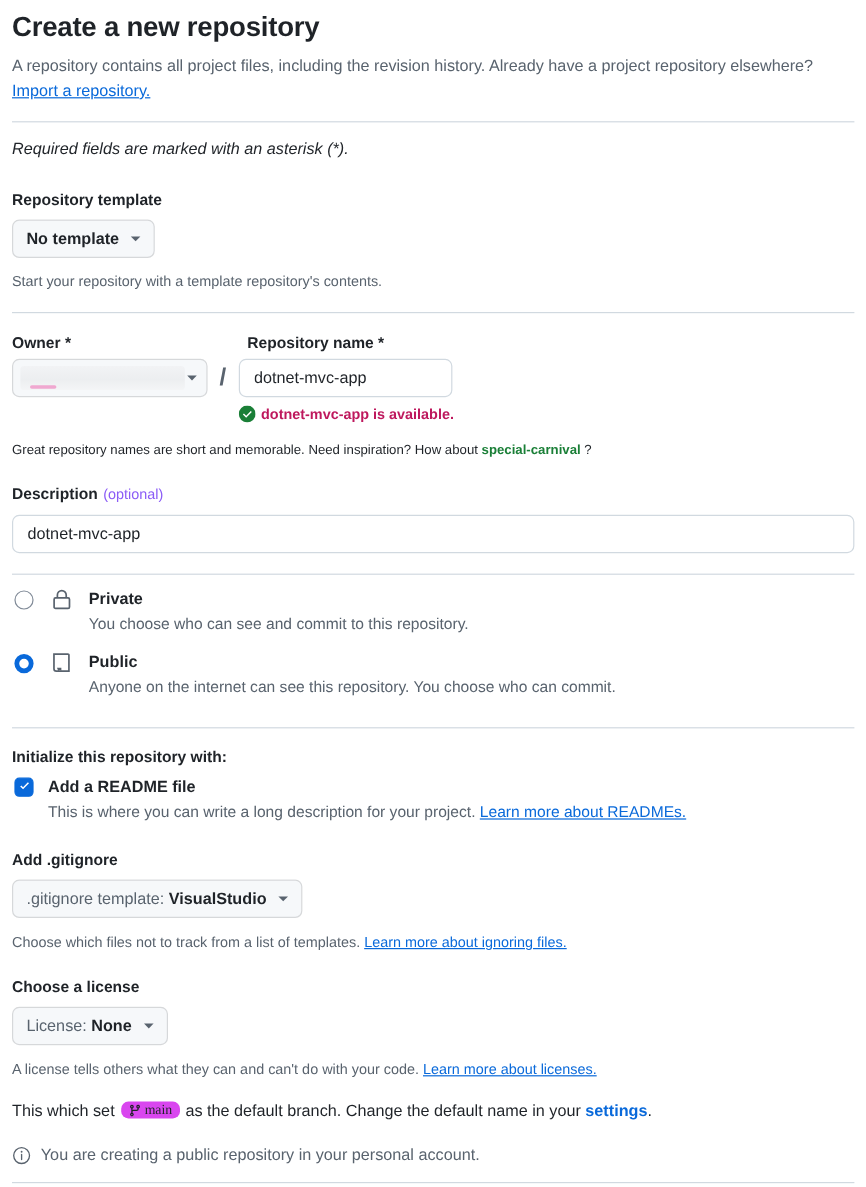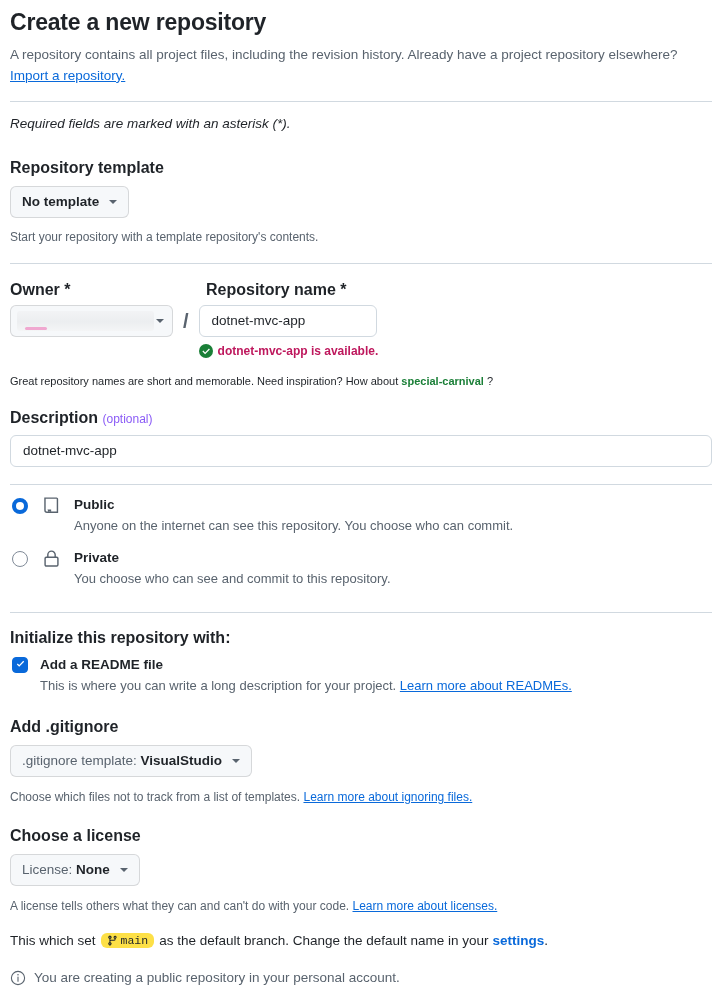--- a/index.html
+++ b/index.html
@@ -25,21 +25,21 @@
   a.link.nounder { text-decoration: none; }
 
   hr.rule { border: 0; border-top: 1px solid #d1d9e0; margin: 14px 0 0 0; }
 
   .required-note {
     font-size: 13.5px; font-style: italic; color: #1f2328;
     margin-top: 14px;
   }
 
   .section-label {
-    font-size: 16px; font-weight: bold; color: #1f2328;
+    font-size: 13px; font-weight: bold; color: #1f2328;
   }
   .optional { font-weight: normal; color: #8b5cf6; font-size: 12px; }
 
   .help-text { font-size: 12px; color: #59636e; line-height: 1.5; }
 
   
   .btn-select {
     display: inline-flex; align-items: center; gap: 8px;
     background: #f6f8fa; border: 1px solid rgba(31,35,40,0.15);
     border-radius: 6px; padding: 5px 11px;
@@ -117,23 +117,23 @@
     display: flex; align-items: center; justify-content: center; cursor: pointer;
   }
   .check-label { font-size: 13.5px; font-weight: bold; color: #1f2328; line-height: 1.45; }
   .check-desc { font-size: 13px; color: #59636e; margin-top: 2px; margin-left: 30px; line-height: 1.5; }
 
   
   .branch-line { font-size: 13.5px; color: #1f2328; margin-top: 18px;
                  display: flex; align-items: center; flex-wrap: wrap; gap: 0; }
   .branch-badge {
     display: inline-flex; align-items: center; gap: 3px;
-    background: #fde047; color: #1f2328; border-radius: 6px;
+    background: #d946ef; color: #1f2328; border-radius: 6px;
     padding: 1px 6px; margin: 0 5px;
-    font-family: Liberation Mono, monospace; font-size: 11.5px;
+    font-family: Liberation Serif, serif; font-size: 11.5px;
   }
 
   .note-row {
     display: flex; align-items: center; gap: 8px;
     font-size: 13.5px; color: #59636e; margin-top: 22px;
   }
 
   .footer-rule { border:0; border-top: 1px solid #d1d9e0; margin: 14px 0 0 0; }
 </style>
 </head>
@@ -204,44 +204,44 @@
       <span class="optional">(optional)</span>
     </div>
     <input class="tinput" style="width: 100%; margin-top: 8px;" type="text" value="dotnet-mvc-app">
   </div>
 
   <hr class="rule" style="margin-top:17px;">
 
   <div class="vis-group">
 
     <div class="vis-item">
+      <span class="radio"></span>
+      <span class="vis-icon">
+        <svg width="19" height="19" viewBox="0 0 16 16" fill="none" stroke="#59636e" stroke-width="1.2">
+          <rect x="2.6" y="7" width="10.8" height="7.3" rx="1"></rect>
+          <path d="M4.9 7V4.9a3.1 3.1 0 0 1 6.2 0V7"></path>
+        </svg>
+      </span>
+      <span class="vis-body">
+        <span class="vis-name">Private</span>
+        <div class="vis-desc">You choose who can see and commit to this repository.</div>
+      </span>
+    </div>
+
+    <div class="vis-item">
       <span class="radio checked"></span>
       <span class="vis-icon">
         <svg width="19" height="19" viewBox="0 0 16 16" fill="none" stroke="#59636e" stroke-width="1.2">
           <path d="M2.5 1.8h9.8a0.7 0.7 0 0 1 0.7 0.7v11.2H4.2a1.7 1.7 0 0 1-1.7-1.7V1.8z"></path>
           <path d="M4.6 11.3h3.1v2.4l-1.1-0.8-1.1 0.8z" fill="#59636e" stroke="none"></path>
         </svg>
       </span>
       <span class="vis-body">
         <span class="vis-name">Public</span>
         <div class="vis-desc">Anyone on the internet can see this repository. You choose who can commit.</div>
-      </span>
-    </div>
-
-    <div class="vis-item">
-      <span class="radio"></span>
-      <span class="vis-icon">
-        <svg width="19" height="19" viewBox="0 0 16 16" fill="none" stroke="#59636e" stroke-width="1.2">
-          <rect x="2.6" y="7" width="10.8" height="7.3" rx="1"></rect>
-          <path d="M4.9 7V4.9a3.1 3.1 0 0 1 6.2 0V7"></path>
-        </svg>
-      </span>
-      <span class="vis-body">
-        <span class="vis-name">Private</span>
-        <div class="vis-desc">You choose who can see and commit to this repository.</div>
       </span>
     </div>
   </div>
 
   <hr class="rule" style="margin-top:16px;">
 
   <div style="margin-top:16px;">
     <div class="section-label">Initialize this repository with:</div>
 
     <div class="check-row">

